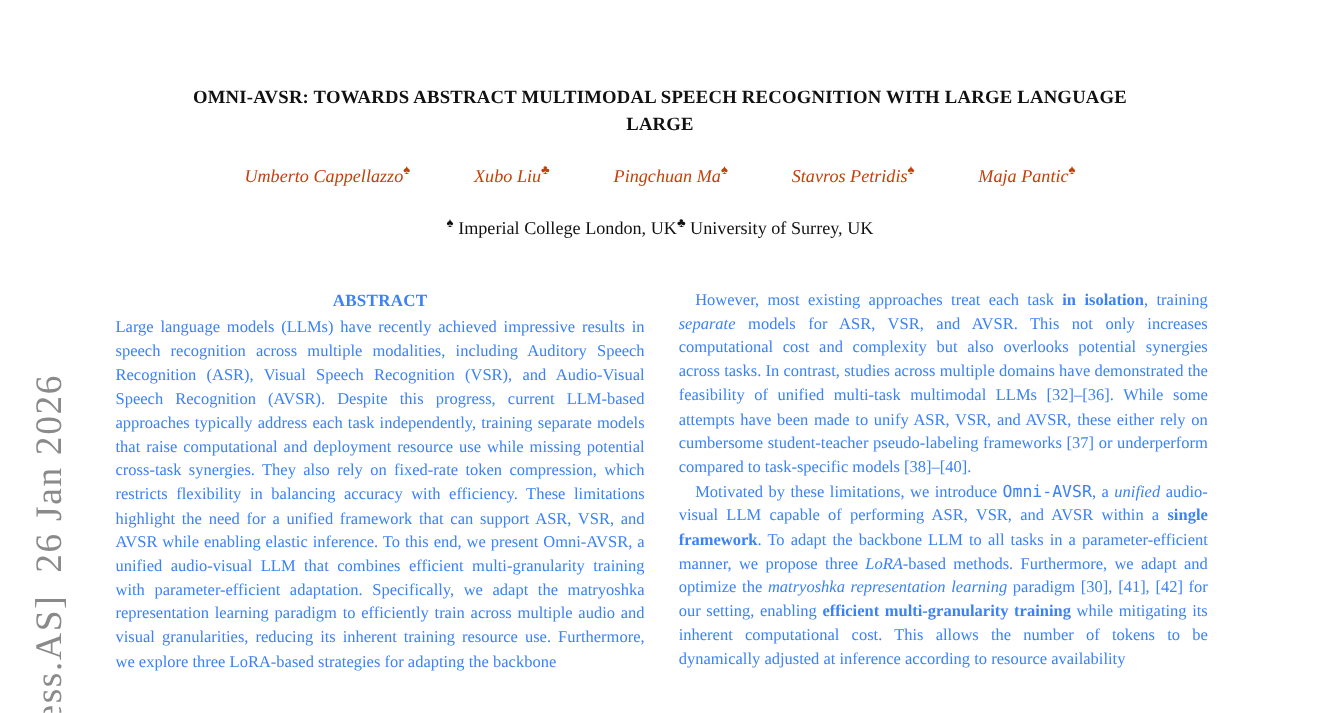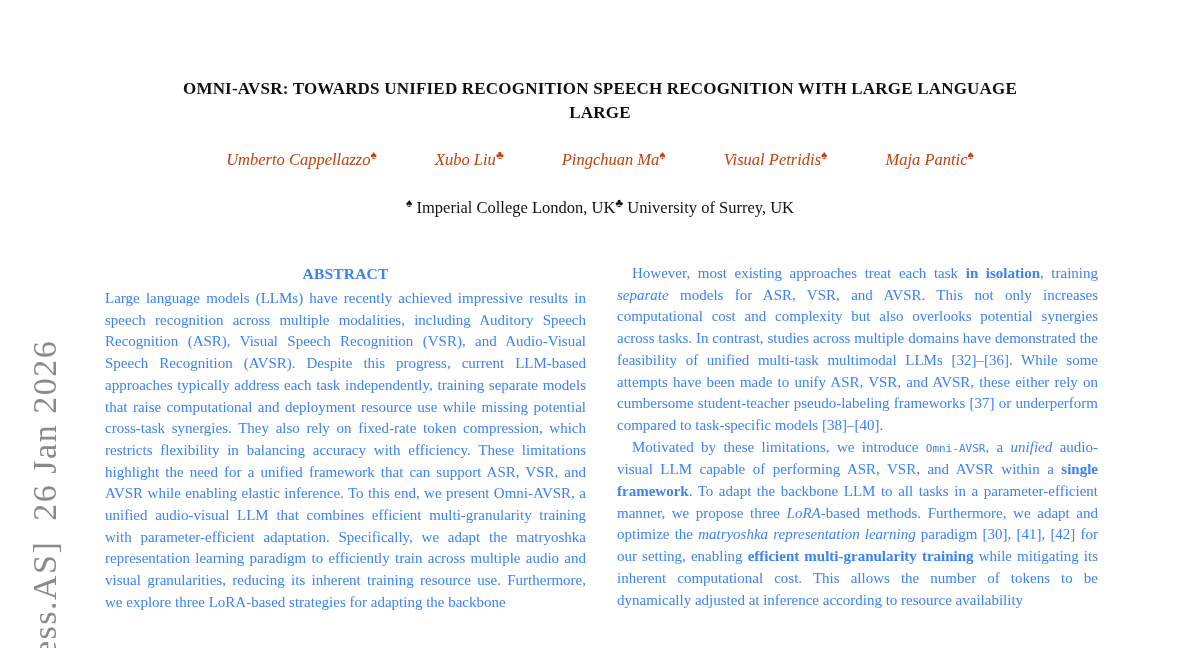--- a/index.html
+++ b/index.html
@@ -105,40 +105,40 @@
     margin: 0 0 3px 0;
     letter-spacing: 0.2px;
   }
   .col p { margin: 0; }
   .col-right p { text-indent: 15px; }
 
   .run-b { font-weight: bold; }
   .run-i { font-style: italic; }
   .run-m {
     font-family: "DejaVu Sans Mono", monospace;
-    font-size: 11px;
+    font-size: 15px;
   }
 </style>
 </head>
 <body>
 
 <div class="page">
 
   <div class="watermark">ess.AS]&nbsp;&nbsp;26 Jan 2026</div>
 
   <div class="title-block">
-    <div>OMNI-AVSR: TOWARDS UNIFIED RECOGNITION SPEECH RECOGNITION WITH LARGE LANGUAGE</div>
+    <div>OMNI-AVSR: TOWARDS ABSTRACT MULTIMODAL SPEECH RECOGNITION WITH LARGE LANGUAGE</div>
     <div>LARGE</div>
   </div>
 
   <div class="authors-row">
     <span class="author"><span>Umberto Cappellazzo</span><sup class="sym">♠</sup></span>
     <span class="author"><span>Xubo Liu</span><sup class="sym">♣</sup></span>
     <span class="author"><span>Pingchuan Ma</span><sup class="sym">♠</sup></span>
-    <span class="author"><span>Visual Petridis</span><sup class="sym">♠</sup></span>
+    <span class="author"><span>Stavros Petridis</span><sup class="sym">♠</sup></span>
     <span class="author"><span>Maja Pantic</span><sup class="sym">♠</sup></span>
   </div>
 
   <div class="affils-row">
     <span class="affil"><sup class="sym">♠</sup> <span>Imperial College London, UK</span></span>
     <span class="affil"><sup class="sym">♣</sup> <span>University of Surrey, UK</span></span>
   </div>
 
   <div class="col col-left">
     <div class="abstract-heading">ABSTRACT</div>

